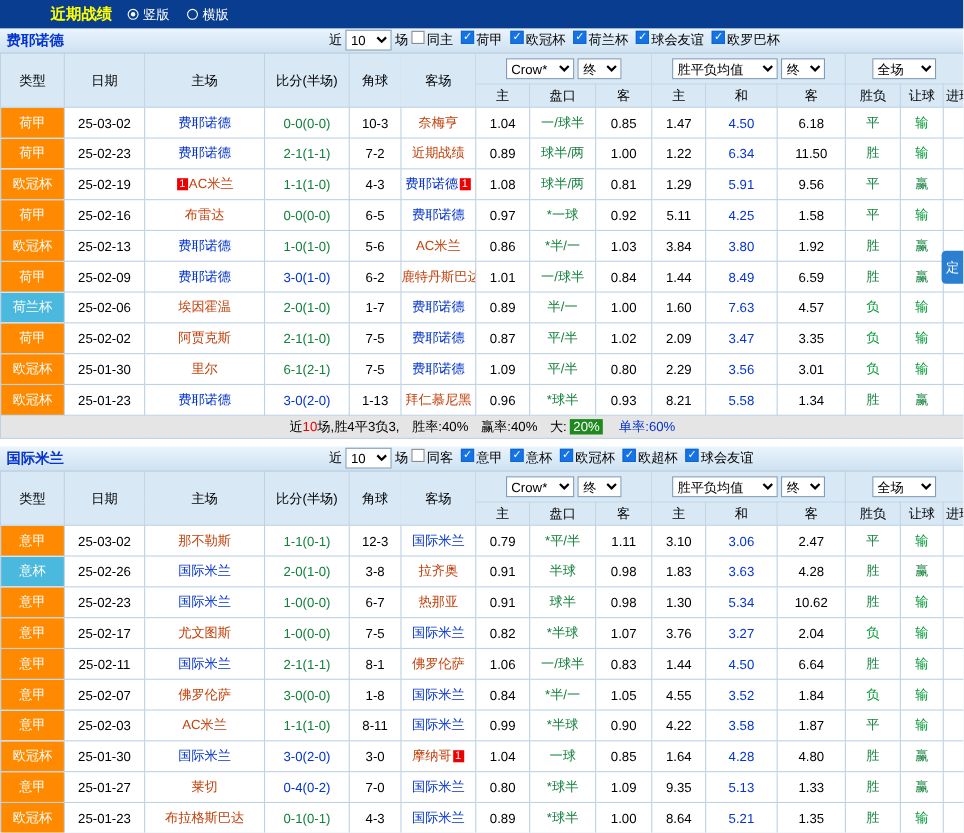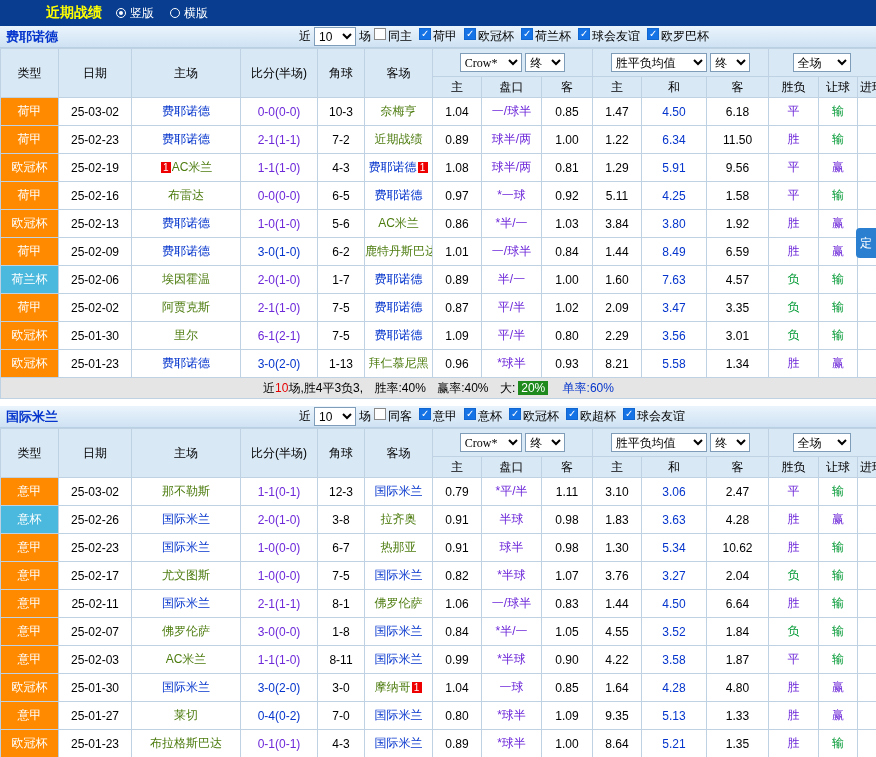--- a/index.html
+++ b/index.html
@@ -26,36 +26,36 @@
   .cb.on { background:#1673e6; border-color:#1266cf; }
   .cb.on::after { content:"\2713"; position:absolute; left:1px; top:-1px; color:#fff; font-size:10px; }
 
   
   table.grid { border-collapse:collapse; table-layout:fixed; width:876px; }
   .grid th, .grid td { border:1px solid #bed2e4; text-align:center; overflow:hidden; white-space:nowrap; font-weight:normal; }
   .grid thead th { background:#d9e8f5; color:#000; }
   .grid thead tr.r1 th { height:28px; }
   .grid thead tr.r2 th { height:21px; }
   .grid tbody td { height:28px; background:#fff; }
-  .selrow select { vertical-align:middle;font-family:Liberation Serif, serif; }
+  .selrow select { vertical-align:middle; }
   .sel-src { width:62px; } .sel-fin { width:40px; } .sel-avg { width:96px; } .sel-scope { width:58px; }
   .scoperow { text-align:right; padding-right:2px; }
   .cutcol { border-right:none; text-align:left; padding-left:2px; }
   .sumrow { height:21px; background:#e5e5e5; text-align:center; }
   .sumrow .gap { margin-left:8px; }
   .red { color:#e60000; }
   .blue { color:#0535cc; }
   .gbadge { background:#1e8a1e; color:#fff; padding:0 3px; margin:0 3px; }
   .badge { display:inline-block; background:#ee0000; color:#fff; font-size:10px; line-height:11px; min-width:10px; height:11px; vertical-align:middle; margin:0 1px; }
   .badge:empty { display:none; }
 
-  [data-c="r"] { color:#6d28d9; }
+  [data-c="r"] { color:#15803d; }
   [data-c="g"] { color:#009933; }
   [data-c="b"] { color:#0535cc; }
-  [data-c="k"] { color:#4d7c0f; }
+  [data-c="k"] { color:#c2410c; }
   [data-c="u"] { color:#0535cc; }
   [data-t="o"] { background:#ff8a00 !important; color:#fff; }
   [data-t="c"] { background:#4ab9dd !important; color:#fff; }
 
   .sec2 { margin-top:7px; }
 
   .sidetab { position:absolute; top:228px; right:0; width:20px; height:30px; background:#2b7fd0; color:#fff; border-radius:4px 0 0 4px; display:flex; align-items:center; justify-content:center; font-size:12px; z-index:5; cursor:pointer; }
 </style>
 </head>
 <body>

